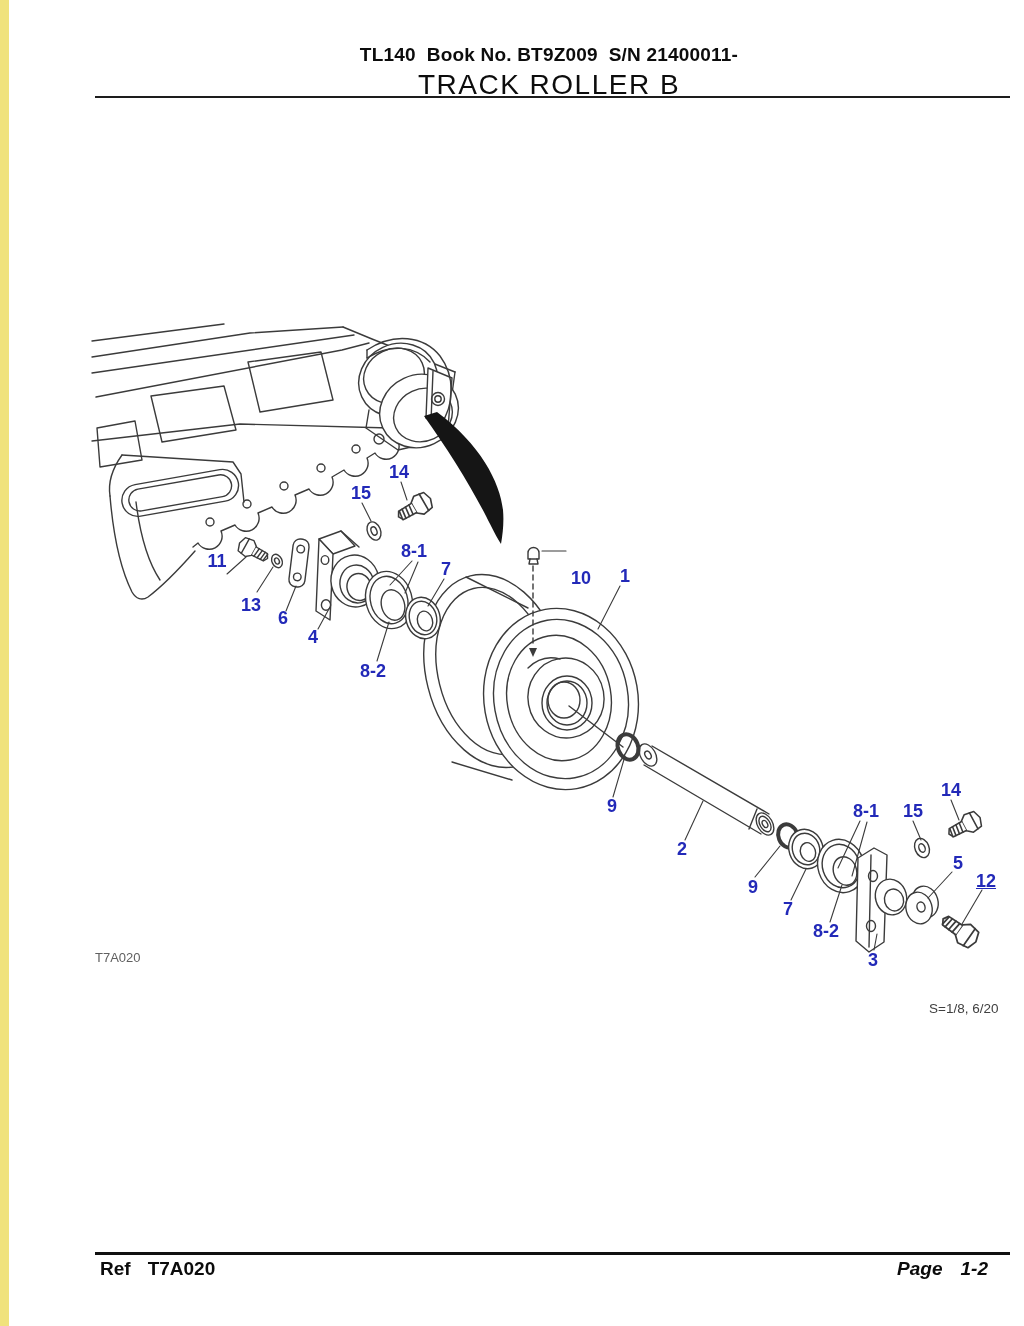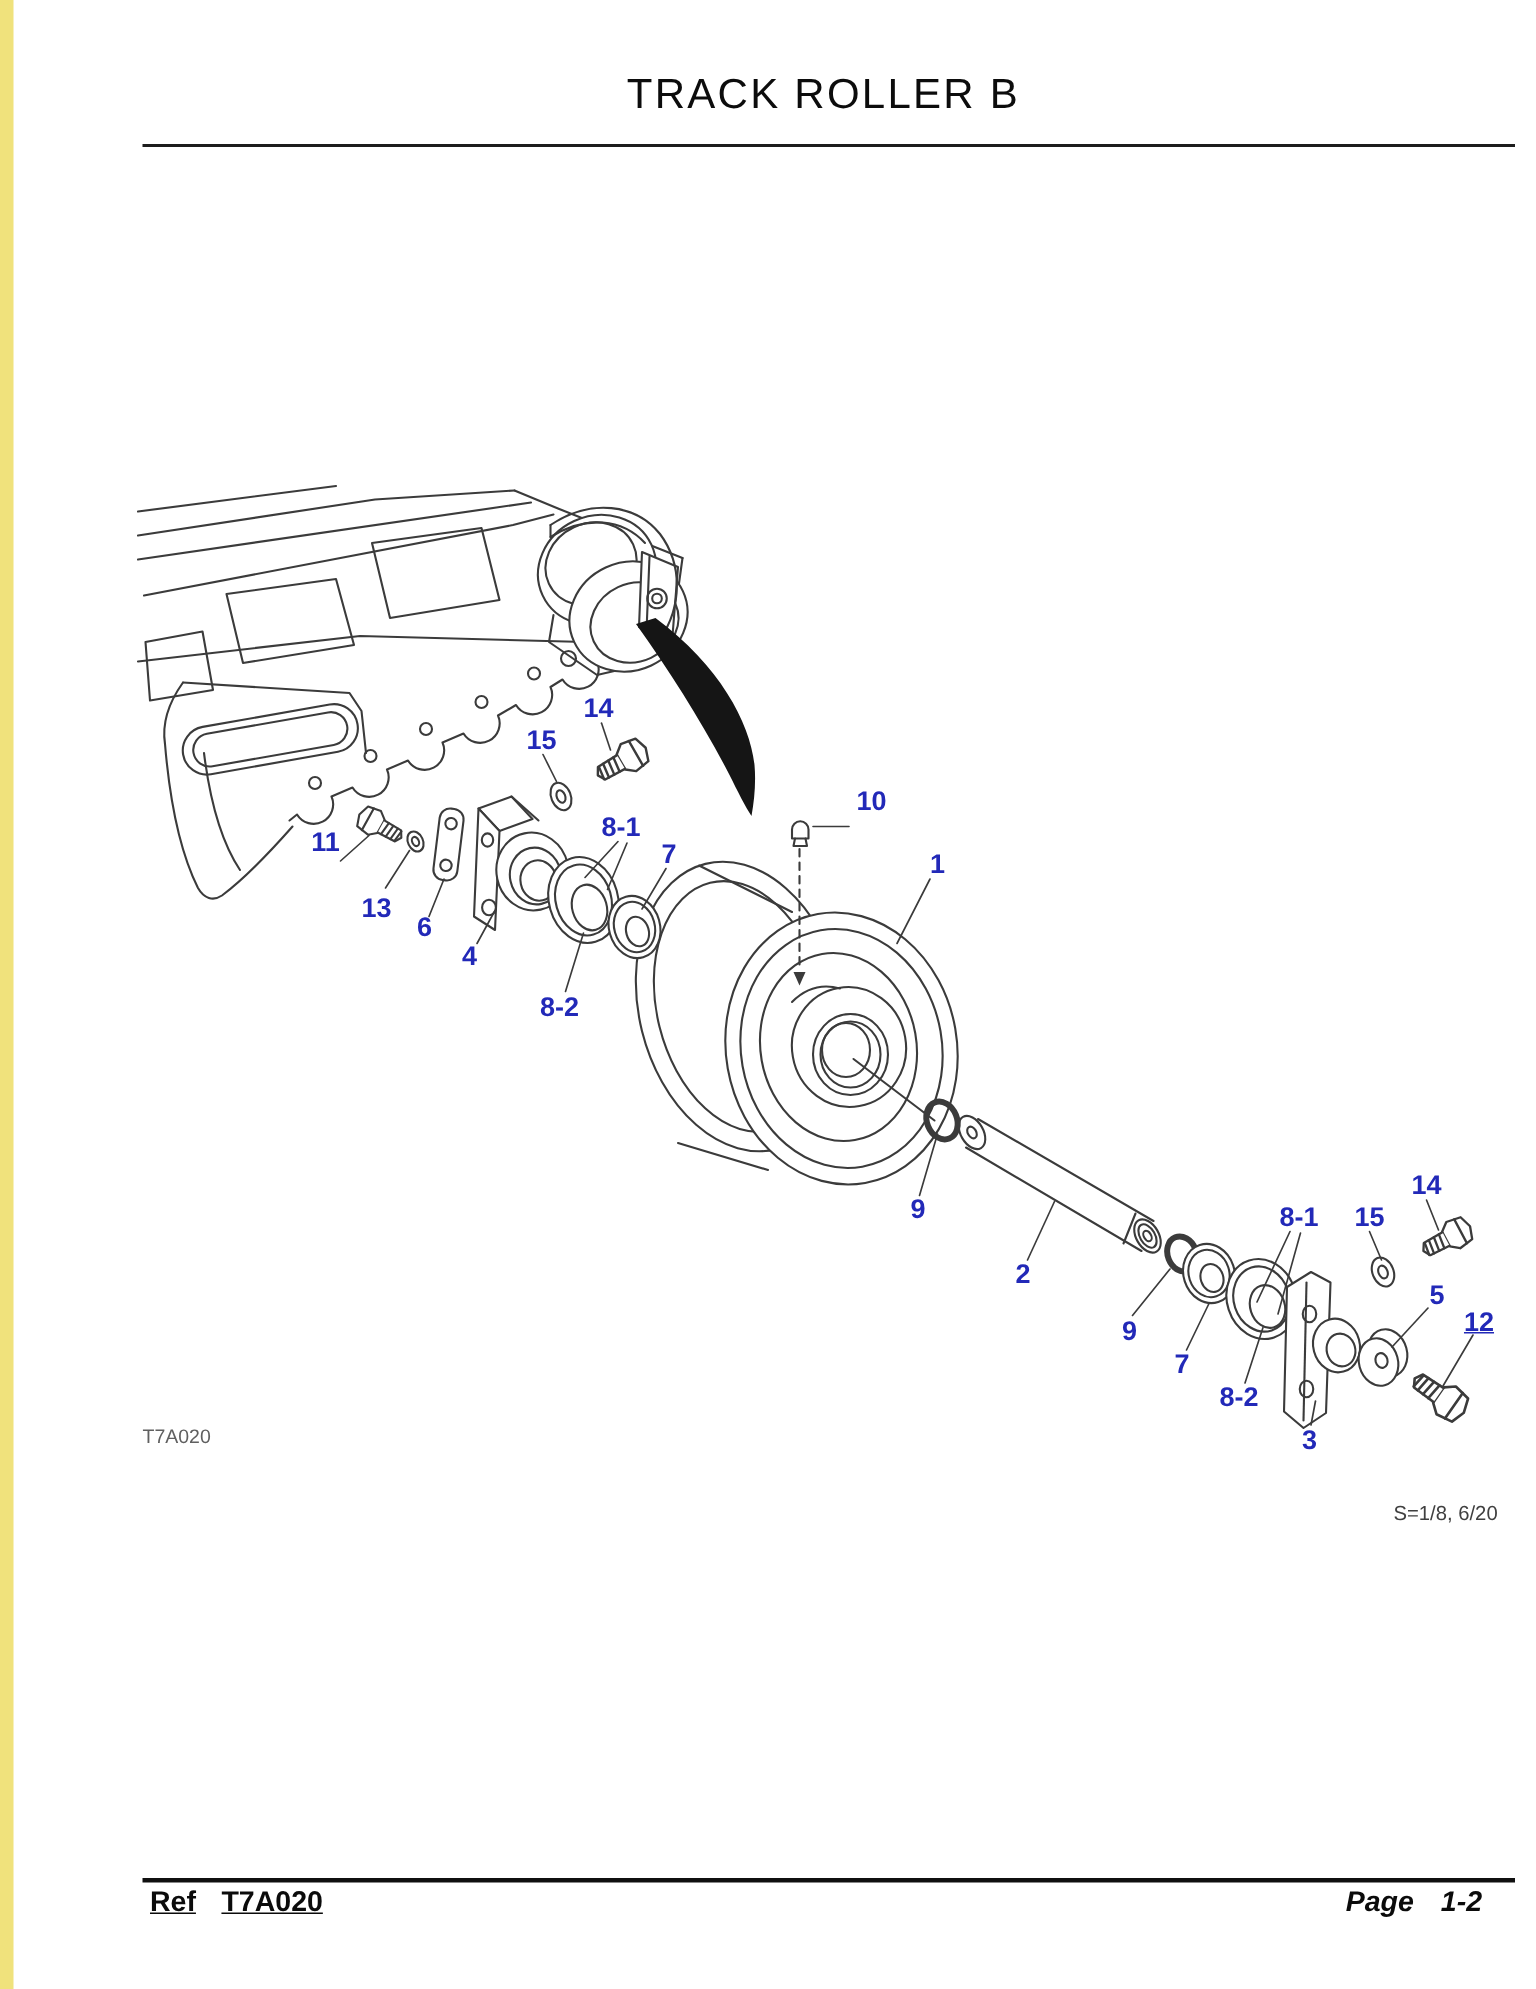--- a/index.html
+++ b/index.html
@@ -9,37 +9,38 @@
   }
   .page{position:absolute;inset:0;background:#fff;}
   .edge-strip{position:absolute;left:0;top:0;width:9px;height:1326px;background:var(--strip,#f0e27c);}
   .header{position:absolute;top:44px;left:74px;right:0;text-align:center;color:#0c0c0c;}
   .header .l1{font-size:19px;font-weight:700;white-space:pre;letter-spacing:.2px;}
   .header .l2{font-size:28px;font-weight:400;letter-spacing:1.5px;margin-top:3px;white-space:pre;}
   .rule-top{position:absolute;left:95px;top:96px;width:915px;height:2px;background:#1d1d1d;}
   .fig-code{position:absolute;left:95px;top:950px;font-size:13px;color:#606060;white-space:pre;}
   .scale-note{position:absolute;left:929px;top:1001px;font-size:13.5px;color:#404040;white-space:pre;}
   .rule-bottom{position:absolute;left:95px;top:1252px;width:915px;height:3px;background:#101010;}
-  .footer-left{position:absolute;left:100px;top:1258px;display:flex;gap:17px;font-size:19px;font-weight:700;color:#0b0b0b;text-decoration:underline;}
+  .footer-left{position:absolute;left:100px;top:1258px;display:flex;gap:17px;font-size:19px;font-weight:700;color:#0b0b0b;}
   .footer-right{position:absolute;right:36px;top:1258px;display:flex;gap:18px;font-size:19px;font-weight:700;color:#0b0b0b;font-style:italic;}
   svg.diagram{position:absolute;left:0;top:0;}
   .callout-layer{position:absolute;inset:0;}
   .callout{
     position:absolute;transform:translate(-50%,-50%);
     font-size:18px;font-weight:700;line-height:1;color:var(--callout,#2229b8);white-space:nowrap;
   }
 </style>
 </head>
 <body>
 
 <div class="page">
 
   <div class="edge-strip"></div>
 
   <div class="header">
+    <div class="l1">TL140  Book No. BT9Z009  S/N 21400011-</div>
     <div class="l2">TRACK ROLLER B</div>
   </div>
   <div class="rule-top"></div>
 
   <svg class="diagram" width="1024" height="1326" viewBox="0 0 1024 1326">
     <defs>
       <g id="bolt">
         <path d="M-14,-7.5 L-5,-9 L0,-5 L0,5 L-5,9 L-14,7.5 L-16.5,0 Z" fill="#fff"></path>
         <path d="M-10,-8.3 L-10,8.3"></path>
         <path d="M0,-4.6 L13,-4.2 L15.5,0 L13,4.2 L0,4.6" fill="#fff"></path>
@@ -204,21 +205,21 @@
   <div class="callout-layer">
       <div class="callout" style="left: 399px; top: 472px;">14</div>
       <div class="callout" style="left: 361px; top: 493px;">15</div>
       <div class="callout" style="left: 217px; top: 561px;">11</div>
       <div class="callout" style="left: 251px; top: 605px;">13</div>
       <div class="callout" style="left: 283px; top: 618px;">6</div>
       <div class="callout" style="left: 313px; top: 637px;">4</div>
       <div class="callout" style="left: 414px; top: 551px;">8-1</div>
       <div class="callout" style="left: 446px; top: 569px;">7</div>
       <div class="callout" style="left: 373px; top: 671px;">8-2</div>
-      <div class="callout" style="left: 581px; top: 534px;">10</div>
+      <div class="callout" style="left: 581px; top: 578px;">10</div>
       <div class="callout" style="left: 625px; top: 576px;">1</div>
       <div class="callout" style="left: 612px; top: 806px;">9</div>
       <div class="callout" style="left: 682px; top: 849px;">2</div>
       <div class="callout" style="left: 753px; top: 887px;">9</div>
       <div class="callout" style="left: 788px; top: 909px;">7</div>
       <div class="callout" style="left: 826px; top: 931px;">8-2</div>
       <div class="callout" style="left: 866px; top: 811px;">8-1</div>
       <div class="callout" style="left: 913px; top: 811px;">15</div>
       <div class="callout" style="left: 951px; top: 790px;">14</div>
       <div class="callout" style="left: 958px; top: 863px;">5</div>

